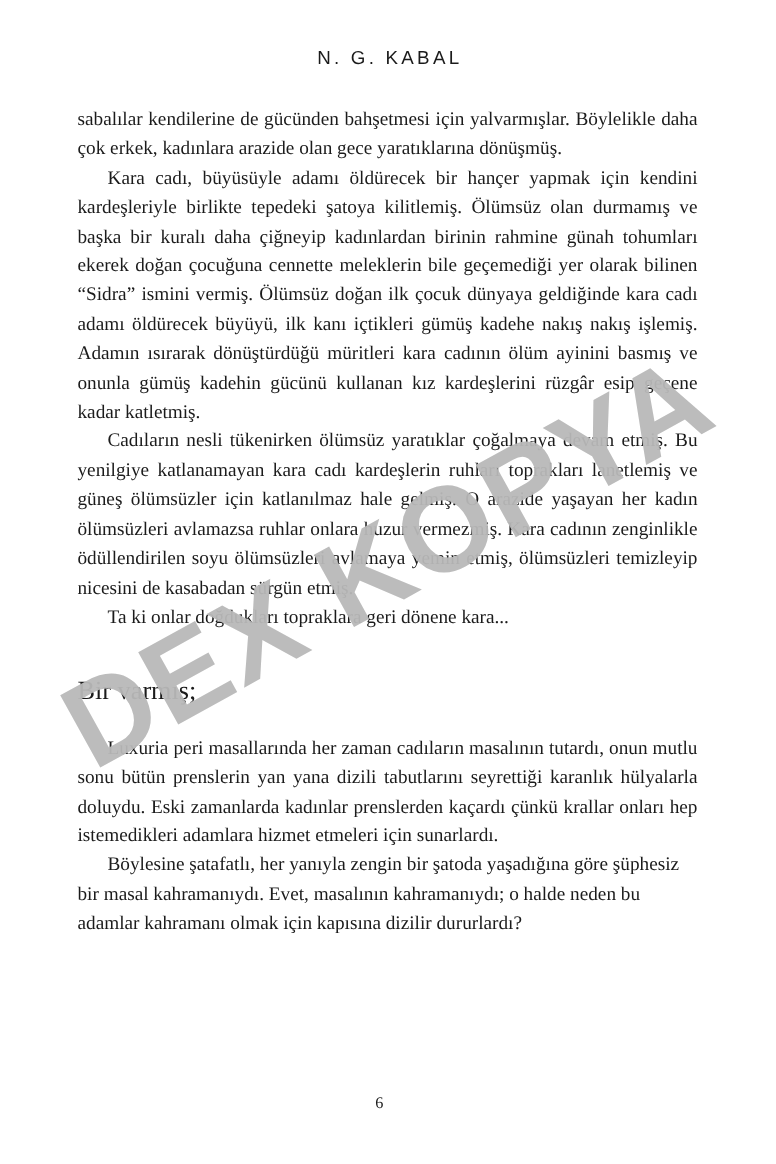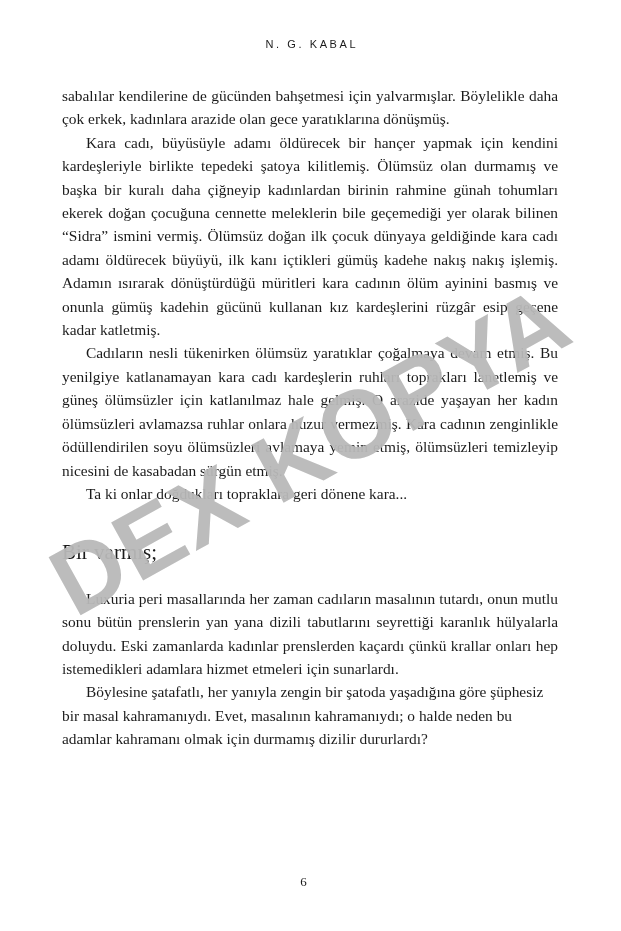--- a/index.html
+++ b/index.html
@@ -20,21 +20,21 @@
   }
 
   
   .running-head {
     position: absolute;
     top: 38px;
     left: 0;
     width: 621px;
     text-align: center;
     font-family: "Liberation Sans", "DejaVu Sans", sans-serif;
-    font-size: 11px;
+    font-size: 15px;
     letter-spacing: 2.6px;
     color: #1b1b1b;
     text-indent: 2.6px;
   }
 
   
   .watermark {
     position: absolute;
     left: 16px;
     top: 300px;
@@ -130,19 +130,19 @@
     <p class="para last-left">Ta ki onlar doğdukları topraklara geri dönene kara...</p>
 
     <div class="gap-before-head"></div>
 
     <p class="section-head">Bir varmış;</p>
 
     <div class="gap-after-head"></div>
 
     <p class="para">Luxuria peri masallarında her zaman cadıların masalının tutardı, onun mutlu sonu bütün prenslerin yan yana dizili tabutlarını seyrettiği karanlık hülyalarla doluydu. Eski zamanlarda kadınlar prenslerden kaçardı çünkü krallar onları hep istemedikleri adamlara hizmet etmeleri için sunarlardı.</p>
 
-    <p class="para last-left">Böylesine şatafatlı, her yanıyla zengin bir şatoda yaşadığına göre şüphesiz bir masal kahramanıydı. Evet, masalının kahramanıydı; o halde neden bu adamlar kahramanı olmak için durmamış dizilir dururlardı?</p>
+    <p class="para last-left">Böylesine şatafatlı, her yanıyla zengin bir şatoda yaşadığına göre şüphesiz bir masal kahramanıydı. Evet, masalının kahramanıydı; o halde neden bu adamlar kahramanı olmak için kapısına dizilir dururlardı?</p>
 
   </div>
 
   <div class="folio">6</div>
 
 </div>
 
 </body></html>

